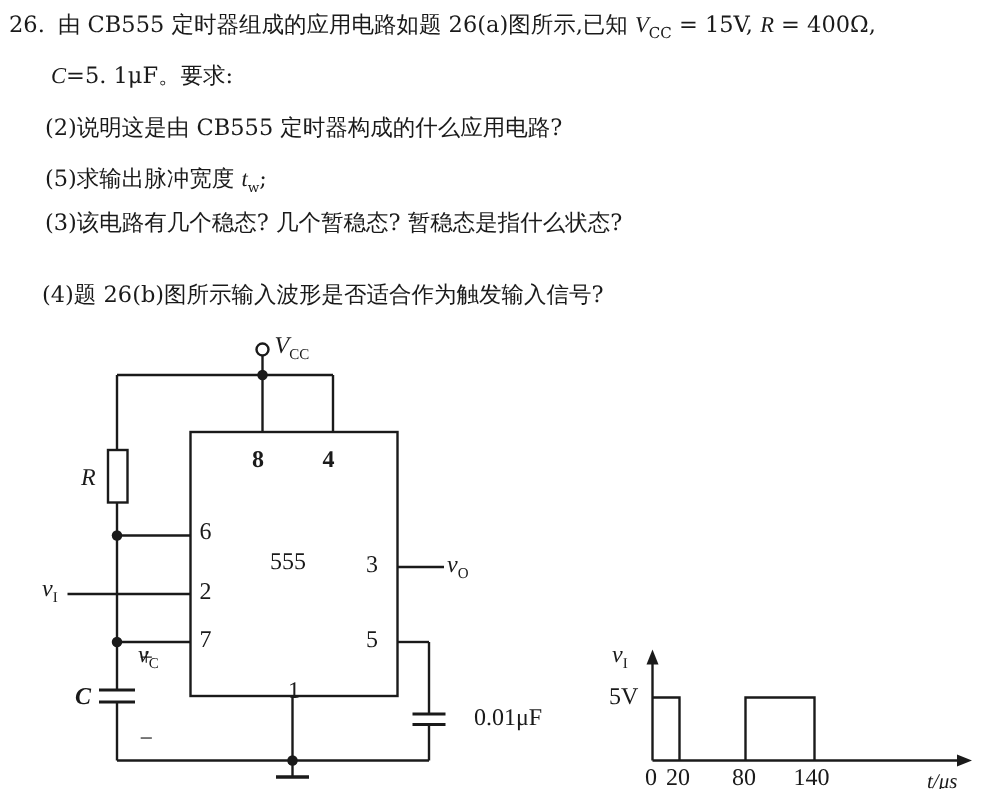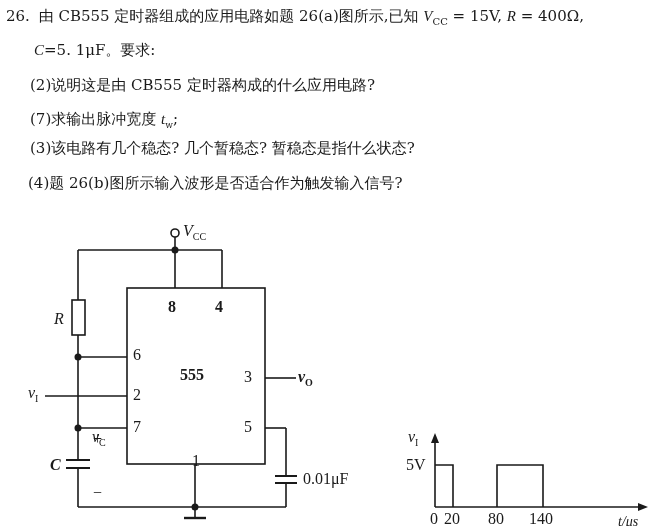--- a/index.html
+++ b/index.html
@@ -15,24 +15,24 @@
 
 <div class="line" style="top:6px;left:6px;text-align:right;">
   <span>26.</span>
   <span style="margin-left:4px;">由 CB555 定时器组成的应用电路如题 26(a)图所示,已知 </span><span class="it">V</span><sub style="font-size:10px;">CC</sub><span> = 15V, </span><span class="it">R</span><span> = 400Ω,</span>
 </div>
 <div class="line" style="top:40px;left:34px;">
   <span class="it">C</span><span>=5. 1μF。要求:</span>
 </div>
 <div class="line" style="top:75px;left:30px;">(2)说明这是由 CB555 定时器构成的什么应用电路?</div>
 <div class="line" style="top:109px;left:30px;">
-  <span>(7)求输出脉冲宽度 </span><span class="it">t</span><sub style="font-size:9px;">w</sub><span>;</span>
+  <span>(5)求输出脉冲宽度 </span><span class="it">t</span><sub style="font-size:9px;">w</sub><span>;</span>
 </div>
 <div class="line" style="top:138px;left:30px;">(3)该电路有几个稳态? 几个暂稳态? 暂稳态是指什么状态?</div>
-<div class="line" style="top:173px;left:28px;">(4)题 26(b)图所示输入波形是否适合作为触发输入信号?</div>
+<div class="line" style="top:186px;left:28px;">(4)题 26(b)图所示输入波形是否适合作为触发输入信号?</div>
 
 <svg width="659" height="526">
   <g stroke="#1a1a1a" stroke-width="1.6" fill="none">
 
     <circle cx="175" cy="233" r="4"></circle>
     <line x1="175" y1="237" x2="175" y2="288"></line>
 
     <line x1="78" y1="250" x2="222" y2="250"></line>
     <line x1="222" y1="250" x2="222" y2="288"></line>
 
@@ -84,33 +84,33 @@
     <polygon points="435,433 431,443 439,443"></polygon>
     <polygon points="648,507 638,503 638,511"></polygon>
   </g>
 </svg>
 
 <div class="lbl it" style="left:183px;top:222px;font-family:Liberation Serif, serif;"><span>V</span><sub style="font-size:10px;font-style:normal;">CC</sub></div>
 <div class="lbl it" style="left:54px;top:310px;">R</div>
 <div class="lbl" style="left:168px;top:298px;font-weight:bold;">8</div>
 <div class="lbl" style="left:215px;top:298px;font-weight:bold;">4</div>
 <div class="lbl" style="left:133px;top:346px;">6</div>
-<div class="lbl" style="left:180px;top:366px;font-weight:bold;">555</div>
+<div class="lbl" style="left:180px;top:366px;">555</div>
 <div class="lbl" style="left:244px;top:368px;">3</div>
-<div class="lbl it" style="left:298px;top:368px;font-weight:bold;"><span>v</span><sub style="font-size:10px;font-style:normal;">O</sub></div>
+<div class="lbl it" style="left:298px;top:368px;"><span>v</span><sub style="font-size:10px;font-style:normal;">O</sub></div>
 <div class="lbl it" style="left:28px;top:384px;"><span>v</span><sub style="font-size:10px;font-style:normal;">I</sub></div>
 <div class="lbl" style="left:133px;top:386px;">2</div>
 <div class="lbl" style="left:133px;top:418px;">7</div>
 <div class="lbl" style="left:244px;top:418px;">5</div>
 <div class="lbl" style="left:93px;top:430px;">+</div>
 <div class="lbl" style="left:192px;top:452px;">1</div>
 <div class="lbl it" style="left:50px;top:456px;font-weight:bold;">C</div>
 <div class="lbl it" style="left:92px;top:428px;"><span>v</span><sub style="font-size:10px;font-style:normal;">C</sub></div>
 <div class="lbl" style="left:93px;top:484px;">−</div>
-<div class="lbl" style="left:303px;top:470px;">0.01μF</div>
+<div class="lbl" style="left:316px;top:470px;">0.01μF</div>
 
 <div class="lbl it" style="left:408px;top:428px;"><span>v</span><sub style="font-size:10px;font-style:normal;">I</sub></div>
 <div class="lbl" style="left:406px;top:456px;font-weight:normal;">5V</div>
 <div class="lbl" style="left:430px;top:510px;">0</div>
 <div class="lbl" style="left:444px;top:510px;">20</div>
 <div class="lbl" style="left:488px;top:510px;">80</div>
 <div class="lbl" style="left:529px;top:510px;">140</div>
 <div class="lbl it" style="left:618px;top:514px;font-size:14px;">t/μs</div>
 
 </body></html>

